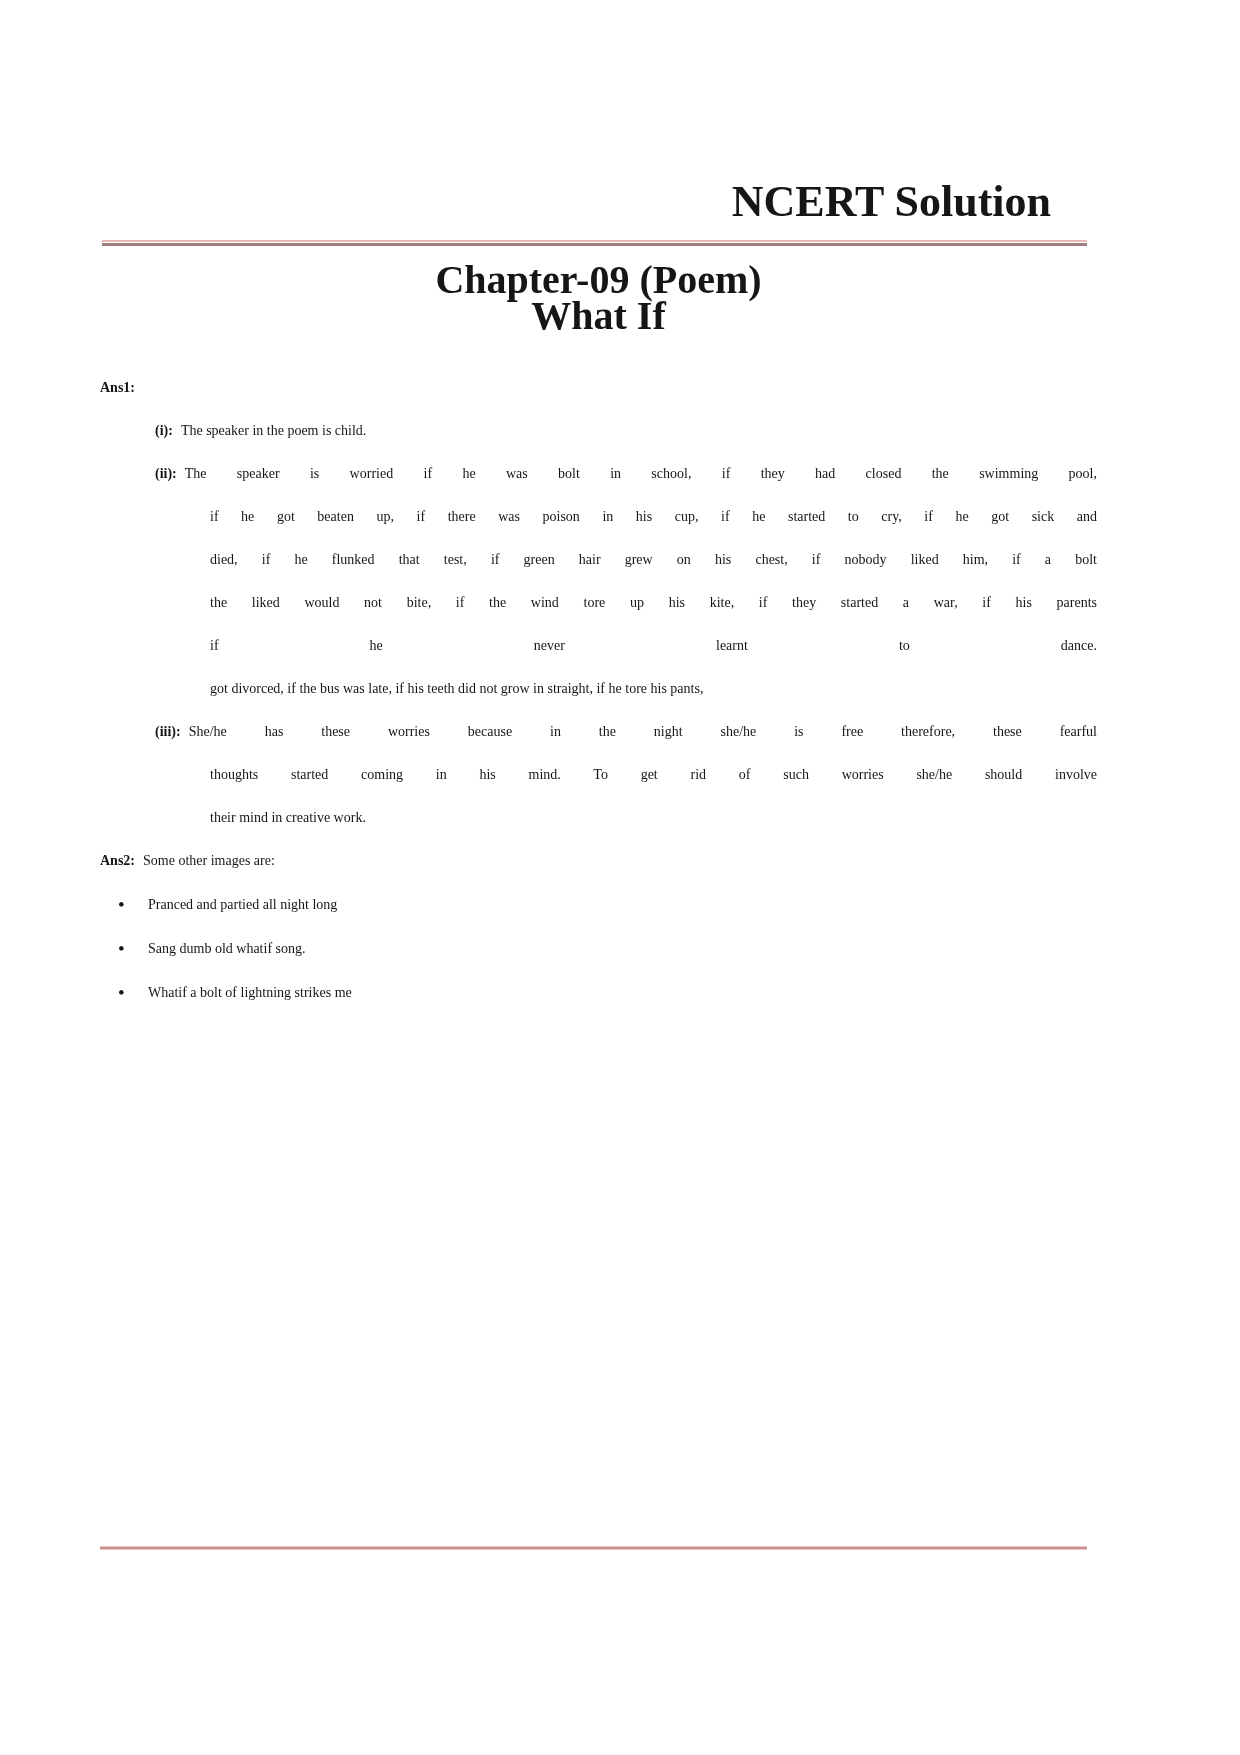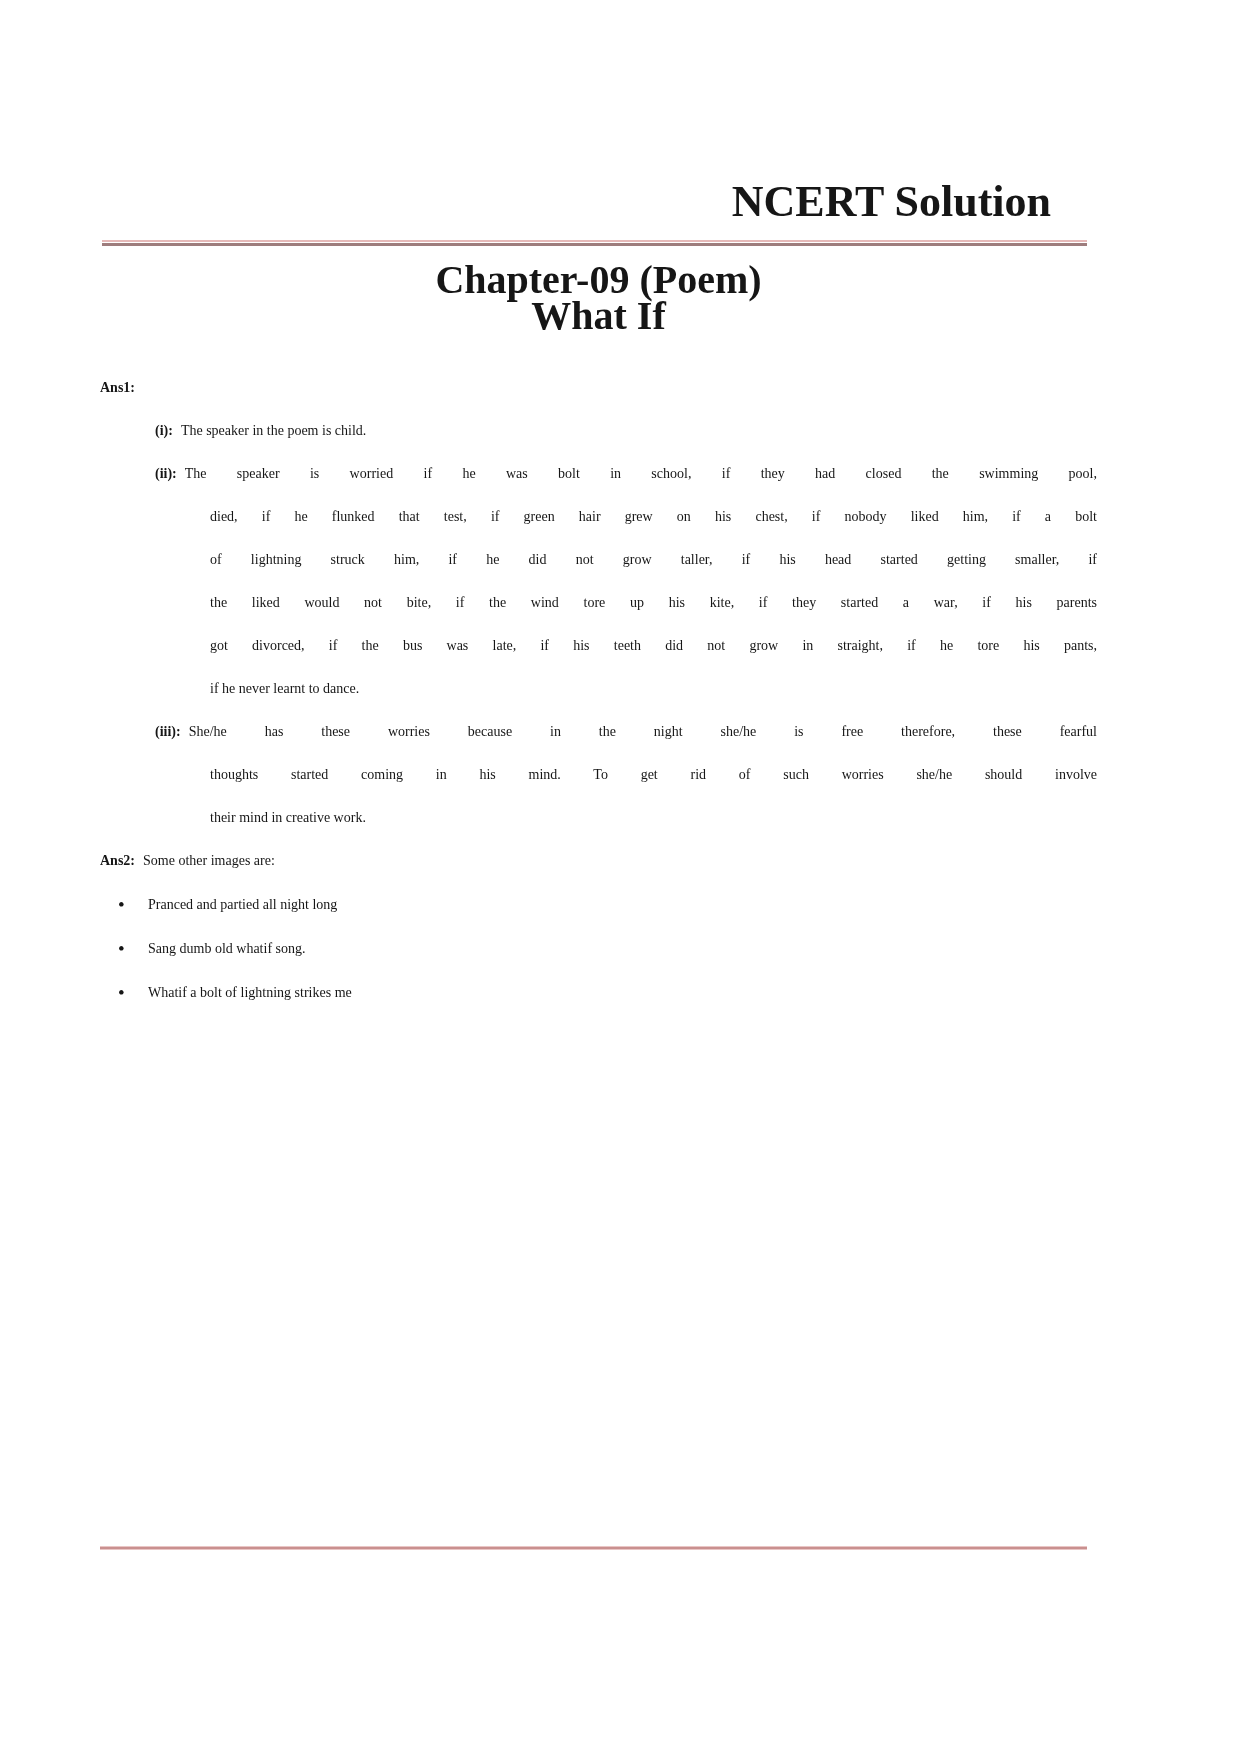--- a/index.html
+++ b/index.html
@@ -98,25 +98,25 @@
       <div class="para">
         <div class="pline first">
           <span class="plabel">(i):</span><span>The speaker in the poem is child.</span>
         </div>
       </div>
 
       <div class="para">
         <div class="pline first">
           <span class="plabel">(ii):</span><span>The speaker is worried if he was bolt in school, if they had closed the swimming pool,</span>
         </div>
+        <div class="pline">if he got beaten up, if there was poison in his cup, if he started to cry, if he got sick and</div>
         <div class="pline">died, if he flunked that test, if green hair grew on his chest, if nobody liked him, if a bolt</div>
-        <div class="pline">of lightning struck him, if he did not grow taller, if his head started getting smaller, if</div>
         <div class="pline">the liked would not bite, if the wind tore up his kite, if they started a war, if his parents</div>
+        <div class="pline">if he never learnt to dance.</div>
         <div class="pline">got divorced, if the bus was late, if his teeth did not grow in straight, if he tore his pants,</div>
-        <div class="pline">if he never learnt to dance.</div>
       </div>
 
       <div class="para">
         <div class="pline first">
           <span class="plabel">(iii):</span><span>She/he has these worries because in the night she/he is free therefore, these fearful</span>
         </div>
         <div class="pline">thoughts started coming in his mind. To get rid of such worries she/he should involve</div>
         <div class="pline">their mind in creative work.</div>
       </div>
 

